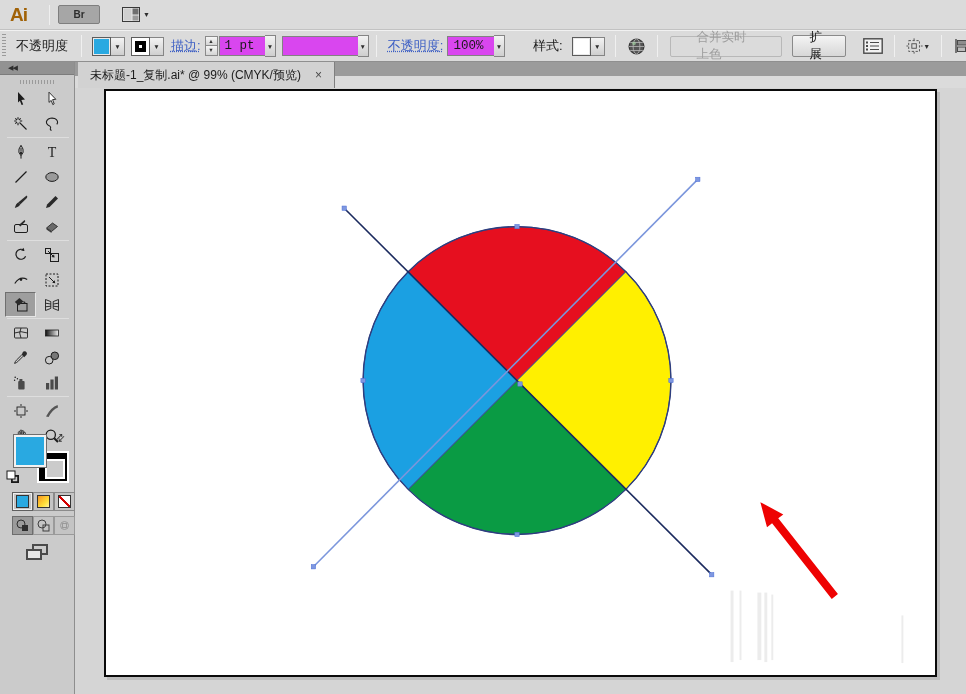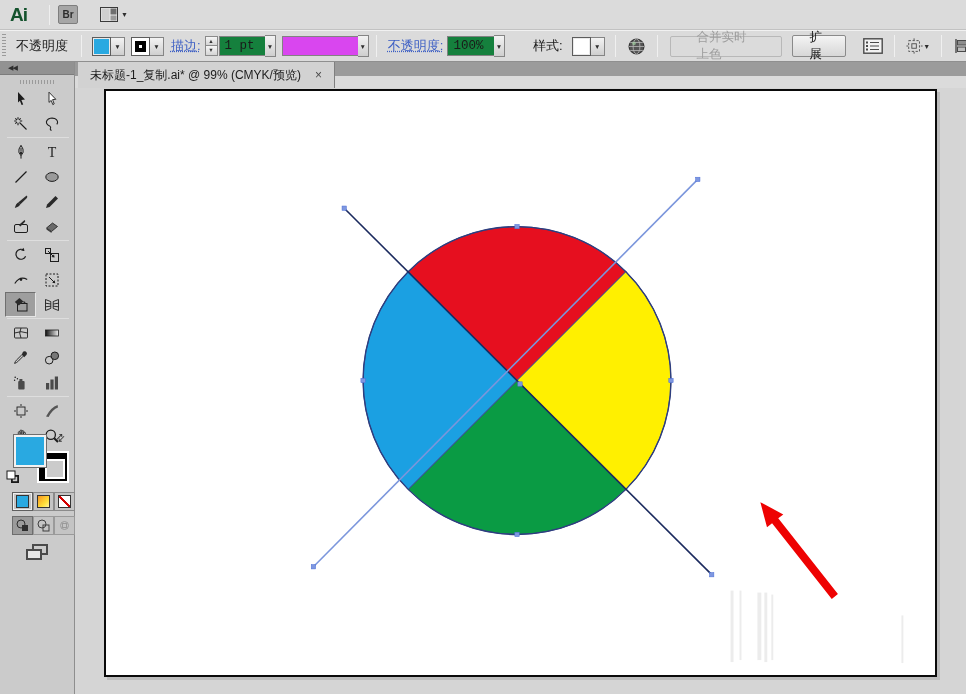--- a/index.html
+++ b/index.html
@@ -6,25 +6,25 @@
   html,body { margin:0; padding:0; }
   body {
     width:966px; height:694px; overflow:hidden; position:relative;
     font-family:"Liberation Sans", sans-serif; color:#1a1a1a;
     background:#DBDBDB; -webkit-font-smoothing:antialiased;
   }
   
   .menubar { position:absolute; left:0; top:0; width:966px; height:30px;
     background:#DBDBDB; border-bottom:1px solid #c2c2c2;
     display:flex; align-items:center; }
-  .ai-logo { font-weight:bold; font-size:19px; color:#14532d; margin:0 16px 0 10px; letter-spacing:-1px; }
+  .ai-logo { font-weight:bold; font-size:19px; color:#a16207; margin:0 16px 0 10px; letter-spacing:-1px; }
   .menu-items { display:flex; align-items:center; }
   .menu-item { font-size:13px; padding:4px 9px; cursor:default; white-space:nowrap; }
   .mb-sep { width:1px; height:20px; background:#b5b5b5; border-right:1px solid #efefef; margin:0 8px 0 6px; }
-  .br-btn { width:20px; height:19px; background:#a6a6a6; border:1px solid #7e7e7e;
+  .br-btn { width:42px; height:19px; background:#a6a6a6; border:1px solid #7e7e7e;
     border-radius:2px; font-size:10px; font-weight:bold; color:#2d2d2d;
     display:flex; align-items:center; justify-content:center; margin-right:22px; }
   .ws-switcher { display:flex; align-items:center; gap:3px; }
   .caret { font-size:7px; color:#2e2e2e; }
   
   .controlbar { position:absolute; left:0; top:30px; width:966px; height:32px;
     background:#DBDBDB; border-top:1px solid #f1f1f1; border-bottom:1px solid #8f8f8f;
     display:flex; align-items:center; font-size:13px; }
   .cb-grip { width:5px; height:24px; margin:0 4px 0 2px;
     background:repeating-linear-gradient(#9a9a9a 0 1px, transparent 1px 3px); }
@@ -33,21 +33,21 @@
   .v-sep { width:1px; height:22px; background:#a8a8a8; border-right:1px solid #f0f0f0; margin:0 7px; }
   .swatch-btn { display:flex; align-items:center; margin:0 3px; }
   .swatch { width:19px; height:19px; border:1px solid #5c5c5c; background:#fff; box-shadow:0 0 0 1px #e9e9e9 inset; }
   .dd-btn { width:14px; height:19px; background:linear-gradient(#f3f3f3,#cfcfcf);
     border:1px solid #858585; border-left:none; display:flex; align-items:center; justify-content:center; }
   .dd-btn .caret{ font-size:6.5px; }
   .stepper { display:flex; flex-direction:column; margin-right:1px; }
   .stepper span { width:13px; height:10px; background:linear-gradient(#f6f6f6,#d4d4d4);
     border:1px solid #8a8a8a; font-size:5.5px; line-height:8px; text-align:center; color:#333; }
   .stepper span + span { border-top:none; }
-  .field { height:20px; background:#15803d; border:1px solid #828282; border-right:none;
+  .field { height:20px; background:#d946ef; border:1px solid #828282; border-right:none;
     display:flex; align-items:center; padding:4px 5px; font-size:12.5px;
     font-family:"Liberation Mono", monospace; }
   .field.w54 { width:56px; }
   .stroke-preview { width:92px; height:20px; background:#d946ef; border:1px solid #828282; border-right:none;
     display:flex; align-items:center; padding:0 6px; gap:6px; font-size:15px;flex-direction:column; }
   .stroke-line { flex:0 0 46px; height:2px; background:#000; }
   .btn { height:21px; border:1px solid #8a8a8a; border-radius:2px;
     background:linear-gradient(#f4f4f4,#d7d7d7); padding:10px 16px; font-size:12.5px;
     display:flex; align-items:center; margin:0 5px; }
   .btn.disabled { background:transparent; border-color:#b8b8b8; color:#9d9d9d; padding:0 26px; }

